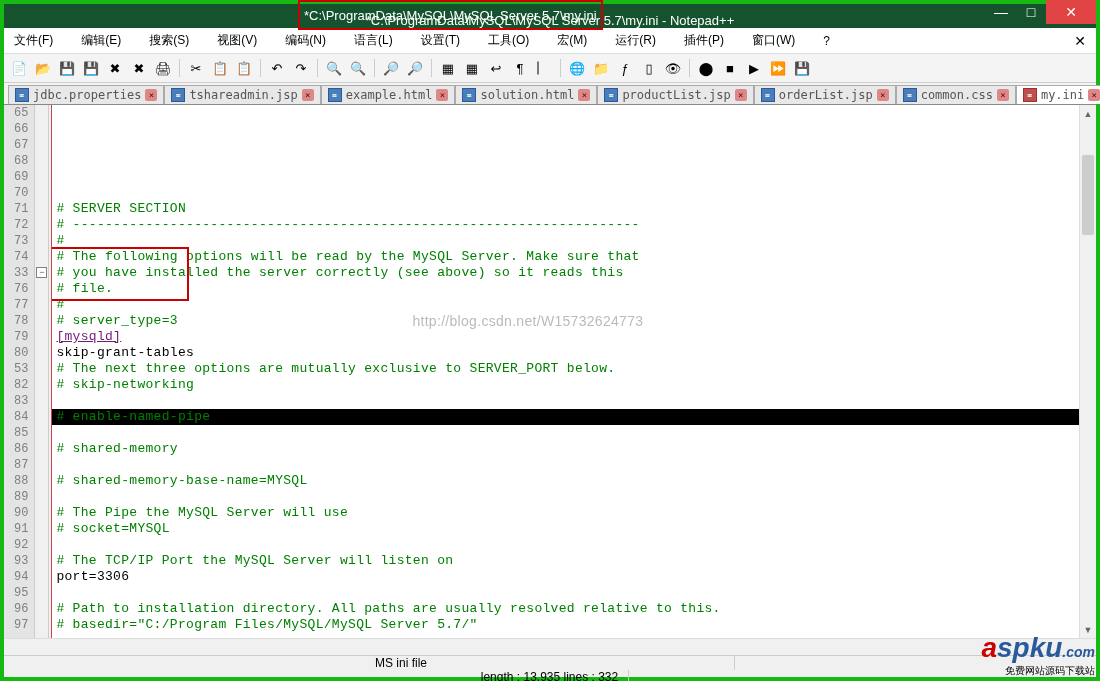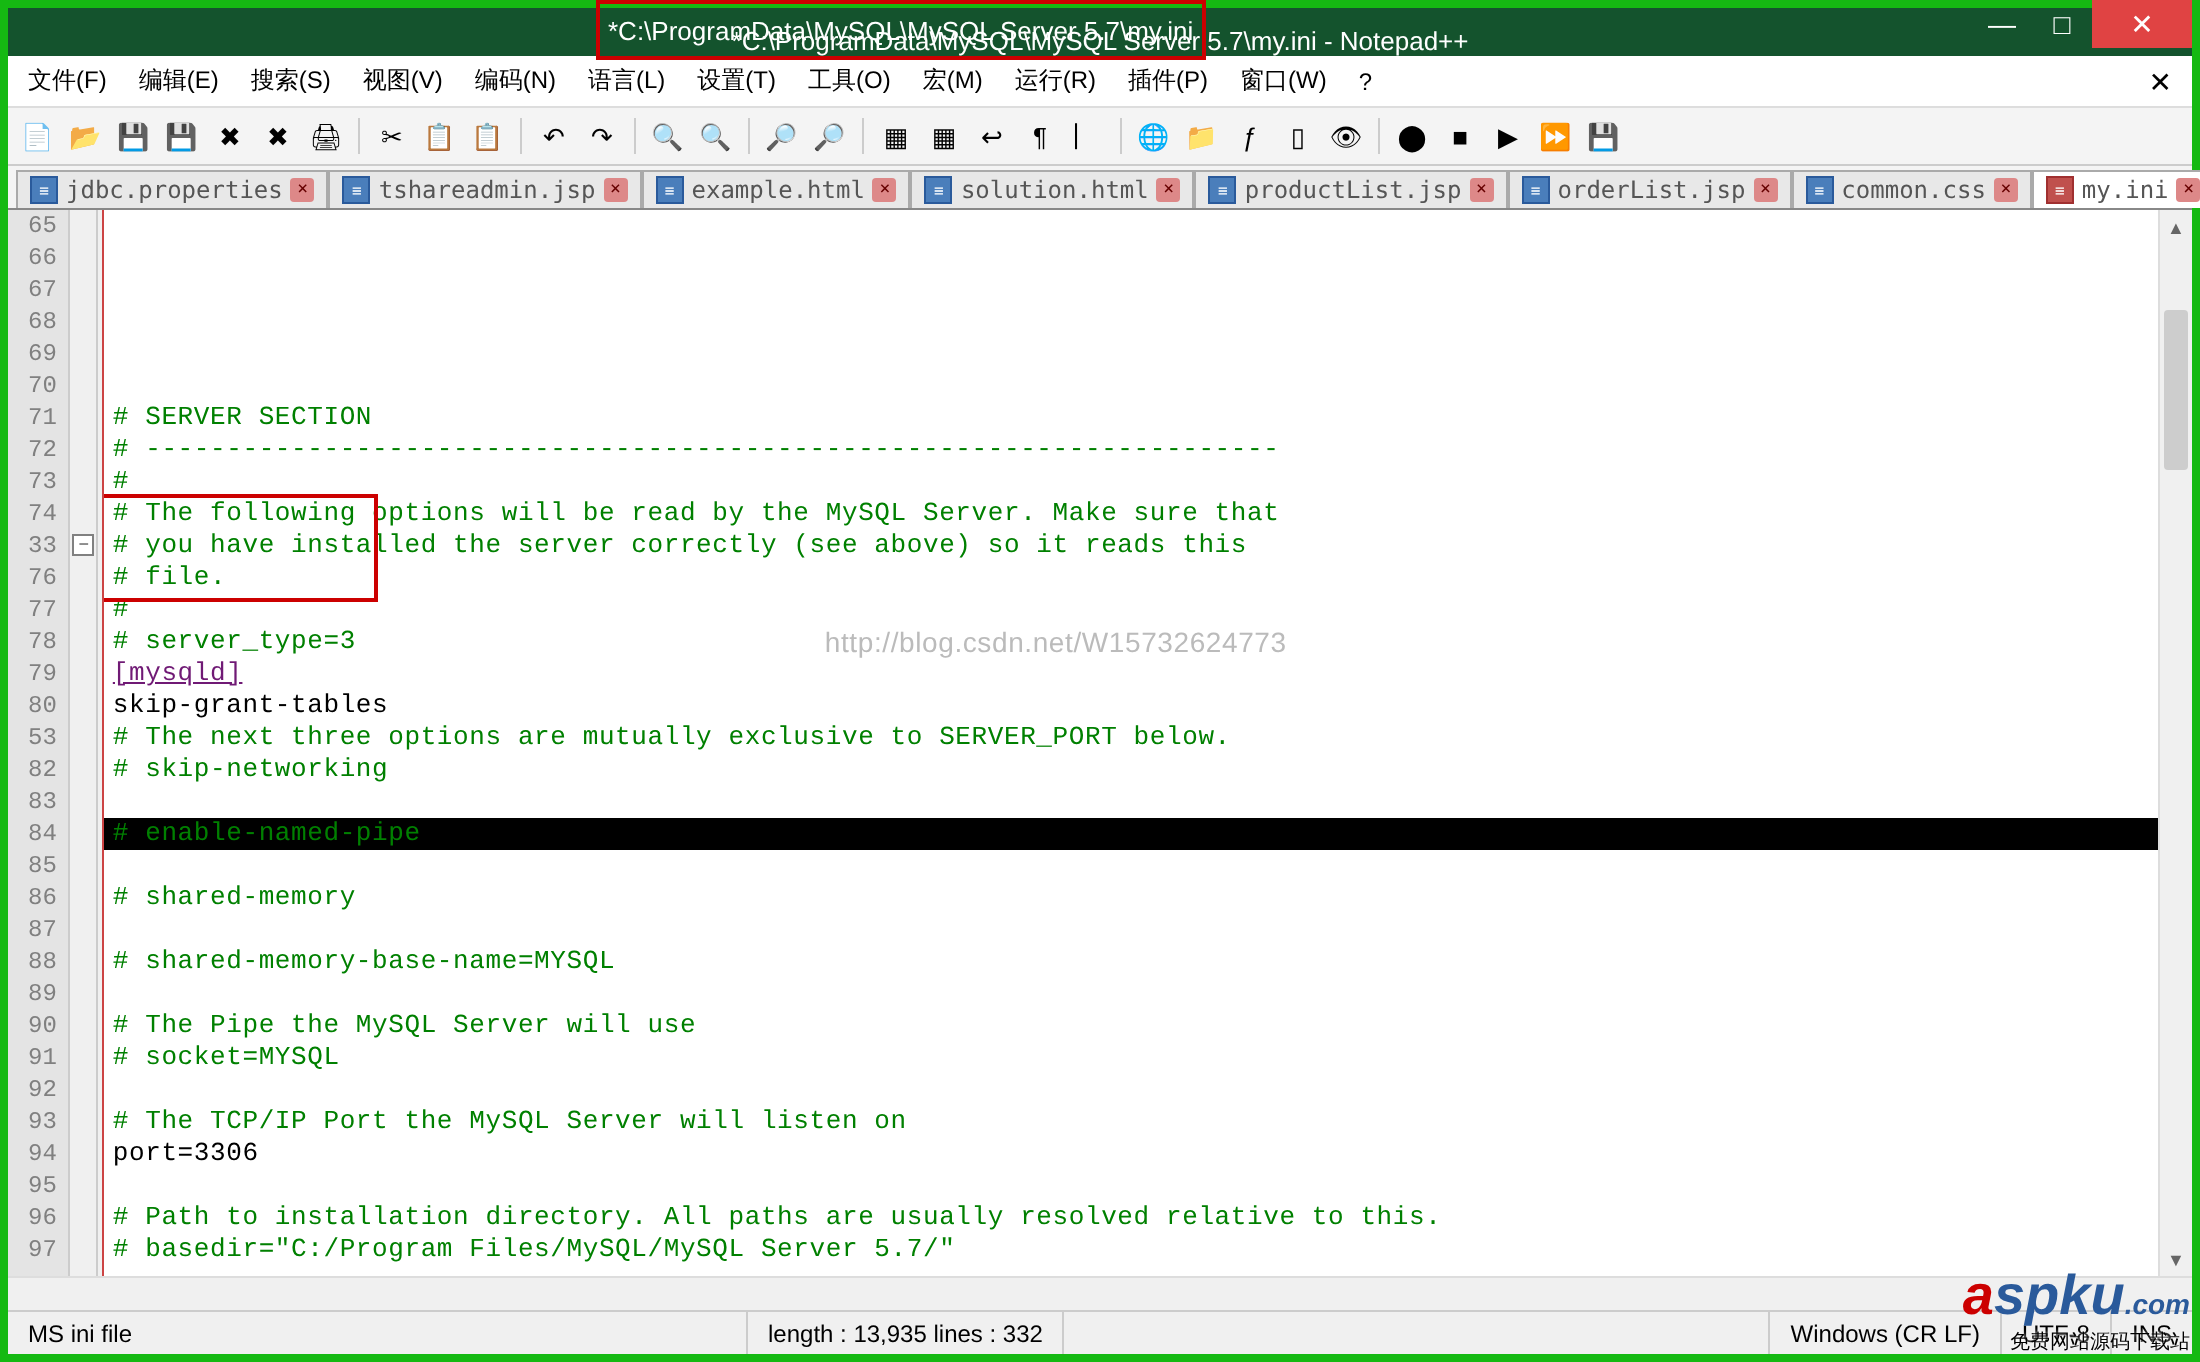--- a/index.html
+++ b/index.html
@@ -4,21 +4,21 @@
 <style>
 * { margin: 0; padding: 0; box-sizing: border-box; }
 body { font-family: "Microsoft YaHei", "SimSun", sans-serif; font-size: 12px; background: #fff; overflow: hidden; width: 1100px; height: 681px; position: relative; }
 .window { border: 4px solid #15b912; height: 100%; display: flex; flex-direction: column; }
 .titlebar { background: #14532d; color: #fff; height: 24px; display: flex; align-items: flex-end; justify-content: center; position: relative; font-size: 13px; }
 .titlebar-text { white-space: nowrap; }
 .titlebar .red-box-title { border: 2px solid #c00; padding: 0 4px; position: absolute; left: 294px; top: -4px; height: 30px; display: flex; align-items: center; }
 .win-controls { position: absolute; right: 0; top: -4px; display: flex; }
 .win-btn { width: 30px; height: 24px; display: flex; align-items: center; justify-content: center; color: #fff; font-size: 14px; }
 .win-btn.close { background: #e04343; width: 50px; }
-.menubar { background: #fff; border-bottom: 1px solid #ddd; padding: 2px 4px; display: flex; gap: 4px; align-items: center; }
+.menubar { background: #fff; border-bottom: 1px solid #ddd; padding: 2px 4px; display: flex; gap: 16px; align-items: center; }
 .menu-item { padding: 2px 6px; cursor: default; }
 .menu-close { margin-left: auto; font-size: 14px; padding: 0 6px; }
 .toolbar { background: #f4f4f4; border-bottom: 1px solid #ccc; padding: 3px 4px; display: flex; gap: 2px; align-items: center; }
 .tb-btn { width: 22px; height: 22px; display: flex; align-items: center; justify-content: center; border: 1px solid transparent; font-size: 13px; }
 .tb-sep { width: 1px; height: 18px; background: #ccc; margin: 0 3px; }
 .tabbar { background: #f4f4f4; display: flex; padding: 2px 4px 0; gap: 0; border-bottom: 1px solid #888; }
 .tab { display: flex; align-items: center; gap: 4px; background: #e8e8e8; border: 1px solid #aaa; border-bottom: none; padding: 2px 6px; font-family: "SimSun", monospace; font-size: 12px; color: #555; cursor: default; }
 .tab.active { background: #fff; }
 .tab-icon { width: 14px; height: 14px; background: #4a7ebb; border: 1px solid #2a5a9b; display: inline-flex; align-items: center; justify-content: center; color: #fff; font-size: 8px; }
 .tab-icon.red { background: #c0504d; border-color: #a03030; }
@@ -34,21 +34,21 @@
 .comment { color: #008000; }
 .section { color: #701a75; text-decoration: underline; }
 .key { color: #000; }
 .watermark { position: absolute; left: 360px; top: 208px; color: #bbb; font-size: 14px; z-index: 2; font-family: Arial; }
 .red-annot { position: absolute; border: 2px solid #c00; z-index: 5; pointer-events: none; }
 .scrollbar-v { width: 17px; background: #f0f0f0; border-left: 1px solid #ddd; position: relative; }
 .scroll-thumb-v { position: absolute; left: 2px; right: 2px; top: 50px; height: 80px; background: #cdcdcd; border-radius: 2px; }
 .scroll-arrow { height: 17px; display: flex; align-items: center; justify-content: center; color: #666; font-size: 9px; }
 .scrollbar-h-row { display: flex; height: 17px; background: #f0f0f0; border-top: 1px solid #ddd; }
 .scrollbar-h { flex: 1; position: relative; }
-.statusbar { background: #f0f0f0; border-top: 1px solid #ccc; display: flex; font-size: 12px; height: 22px; align-items: center; }
+.statusbar { background: #f0f0f0; border-top: 1px solid #ccc; display: flex; font-size: 12px; height: 22px; align-items: center; flex-direction: column; }
 .status-cell { padding: 0 10px; border-right: 1px solid #ccc; height: 100%; display: flex; align-items: center; }
 .status-cell.wide { flex: 1; }
 .logo-overlay { position: absolute; right: 5px; bottom: 3px; z-index: 100; font-family: Arial; font-style: italic; font-weight: bold; }
 .logo-overlay .a { color: #c00; font-size: 28px; }
 .logo-overlay .sp { color: #2a5a9b; font-size: 28px; }
 .logo-overlay .sub { color: #000; font-size: 10px; text-shadow: 0 0 2px #fff; display: block; text-align: right; font-style: normal; font-weight: normal; }
 </style>
 </head>
 <body>
 

